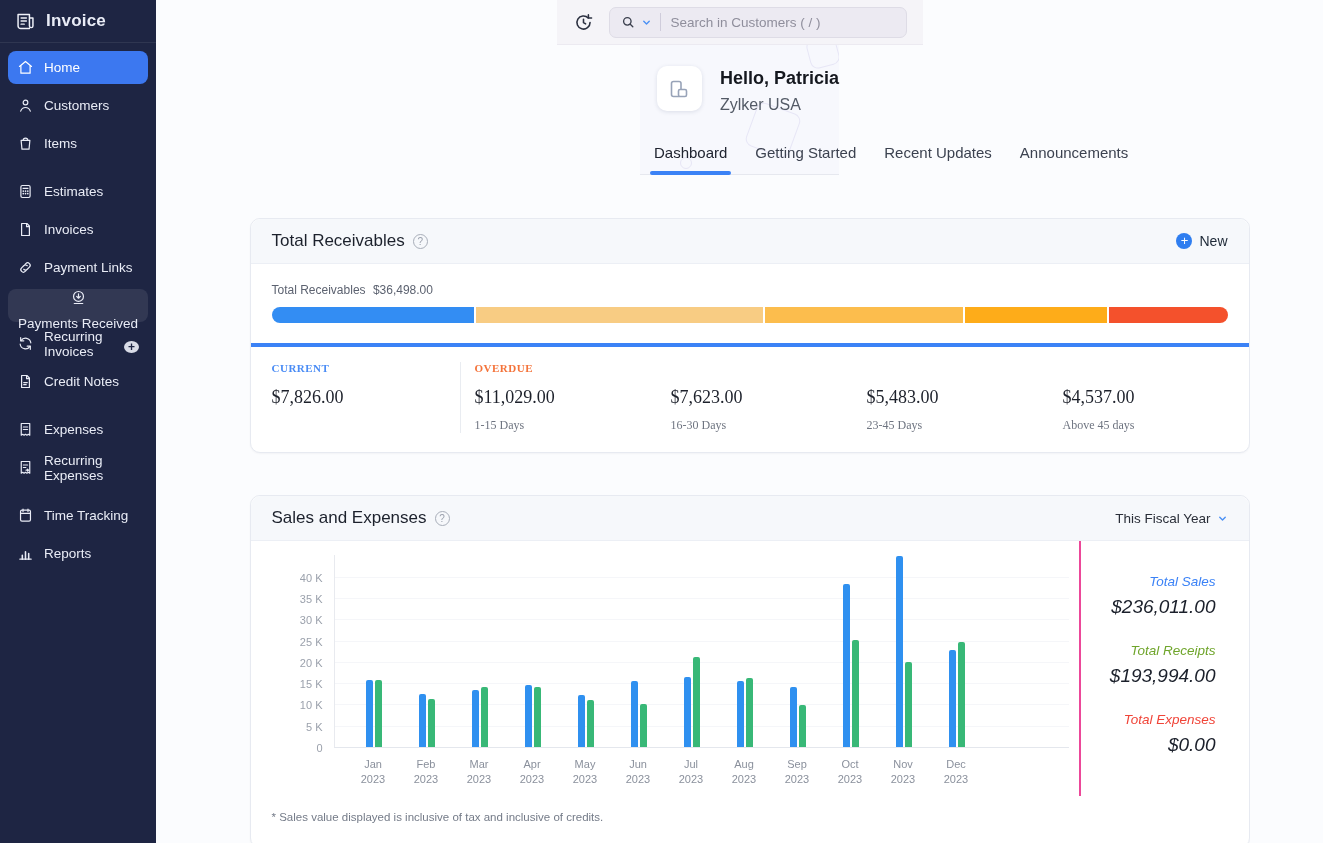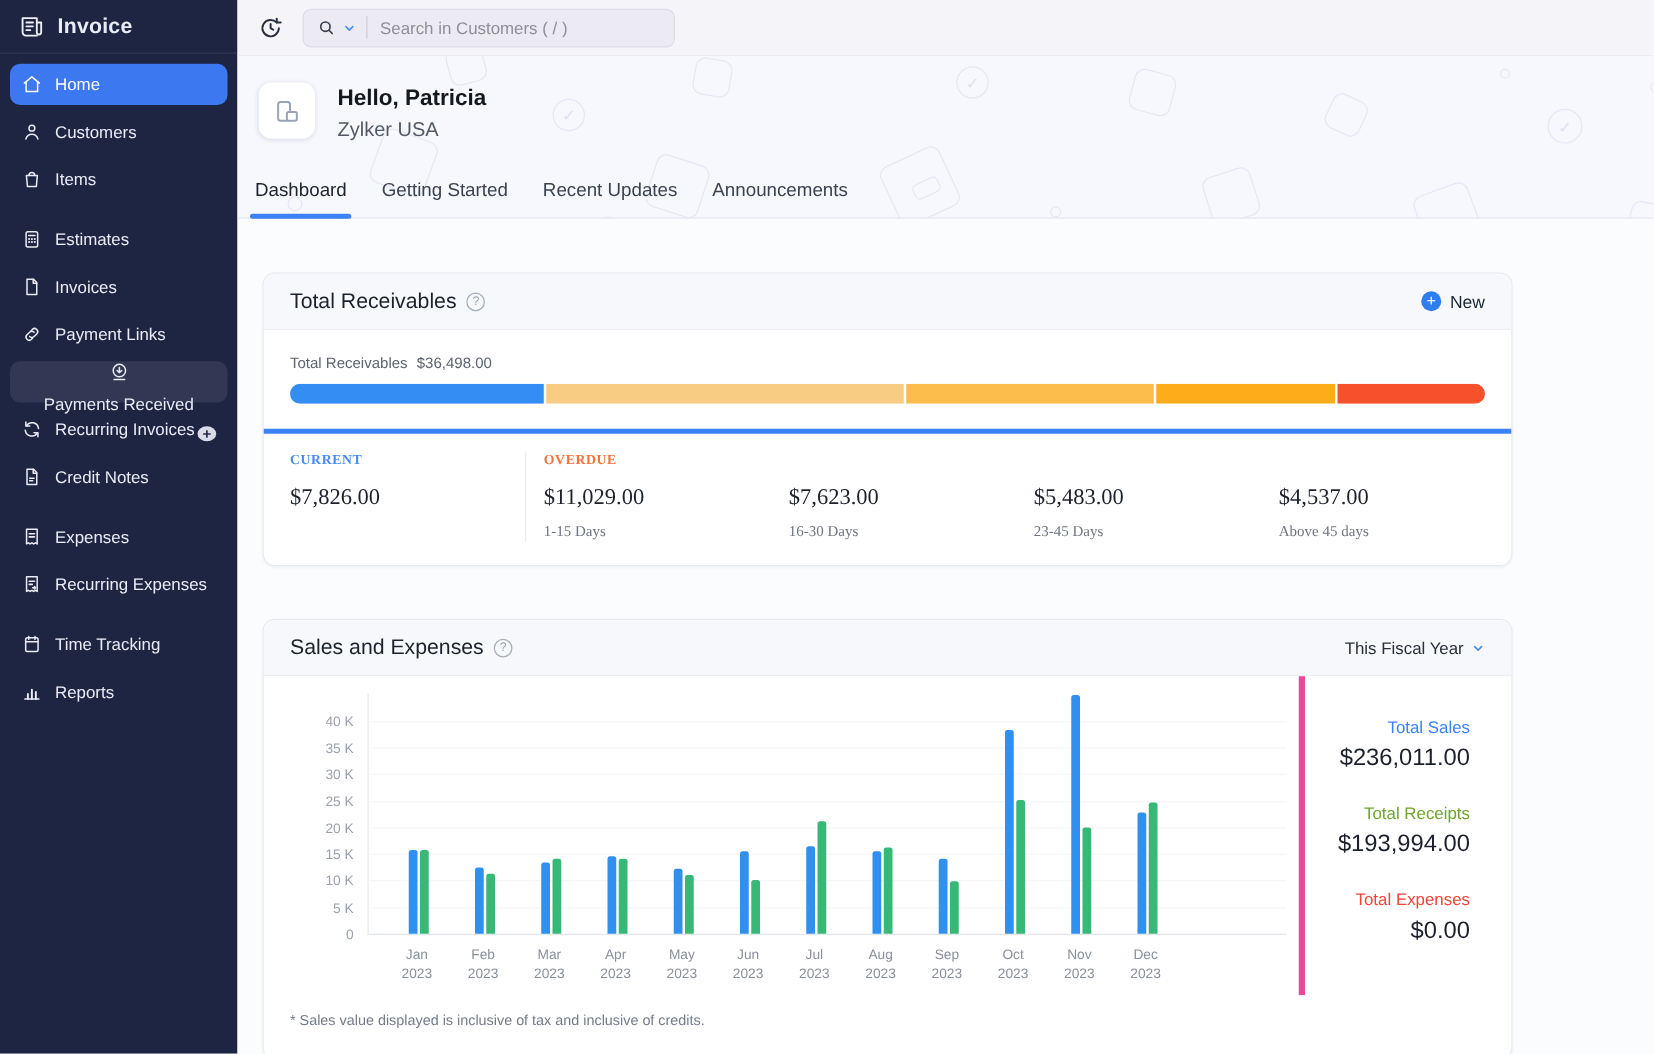--- a/index.html
+++ b/index.html
@@ -1,38 +1,38 @@
 <!DOCTYPE html>
 <html><head>
 <meta charset="utf-8">
 <style>
   * { margin:0; padding:0; box-sizing:border-box; }
   html,body { width:1323px; height:843px; overflow:hidden;
     font-family:"Liberation Sans", sans-serif; background:#fbfcfe; color:#23262e; }
   .app { display:flex; width:1323px; height:843px; }
 
   
-  .sidebar { width:190px; flex-shrink:0; background:#1e2543; color:#e9ecf6; display:flex; flex-direction:column; }
+  .sidebar { width:156px; flex-shrink:0; background:#1e2543; color:#e9ecf6; display:flex; flex-direction:column; }
   .logo-row { height:43px; flex-shrink:0; display:flex; align-items:center; gap:10px; padding:0 15px;
     border-bottom:1px solid rgba(255,255,255,.08); }
   .logo-row svg { width:21px; height:21px; }
   .logo-title { font-size:17px; font-weight:bold; letter-spacing:.2px; }
   .nav { padding:8px 8px 0; }
   .nav-group + .nav-group { margin-top:15px; }
   .nav-item { display:flex; align-items:center; gap:10px; height:33px; padding:0 9px; margin-bottom:5px;
     border-radius:8px; font-size:13.5px; cursor:pointer; color:#e9ecf6; }
   .nav-item.active { background:#3c78f0; color:#fff; }
   .nav-item.highlight { background:rgba(255,255,255,.09);flex-direction:column; }
   .nav-icon { display:flex; }
   .nav-icon svg { width:17px; height:17px; }
   .nav-plus { margin-left:auto; width:15px; height:15px; border-radius:50%; background:#d9dce7; color:#1e2543;
     font-size:12px; font-weight:bold; display:flex; align-items:center; justify-content:center; line-height:1; }
 
   
-  .main { flex:1; display:flex; flex-direction:column; min-width:0; }
+  .main { flex:1; display:flex; flex-direction:column; min-width:0;align-items:center; }
 
   .topbar { height:45px; flex-shrink:0; background:#f5f4f8; border-bottom:1px solid #eceaf1;
     display:flex; align-items:center; gap:15px; padding:0 16px; }
   .history-btn { display:flex; color:#2b3040; cursor:pointer; }
   .history-btn svg { width:21px; height:21px; }
   .search-box { width:298px; height:31px; background:#eceaf2; border:1px solid #dedce6; border-radius:7px;
     display:flex; align-items:center; padding:0 10px; gap:5px; cursor:text; }
   .search-box svg { flex-shrink:0; }
   .search-divider { width:1px; height:18px; background:#cfccdb; margin:0 5px 0 3px; }
   .search-input { border:none; outline:none; background:transparent; flex:1; font-size:13.5px;
@@ -97,21 +97,21 @@
   .chart-row { display:flex; }
   .y-axis { width:62px; position:relative; height:193px; flex-shrink:0; }
   .y-tick { position:absolute; right:11px; transform:translateY(-50%); font-size:11px; color:#9ba1ac; white-space:nowrap; }
   .plot { position:relative; height:193px; flex:1; border-left:1px solid #e8eaef; border-bottom:1px solid #e4e7ed; }
   .gridline { position:absolute; left:0; right:0; height:1px; background:#f5f6f9; }
   .bars-row { position:absolute; left:0; right:0; top:0; bottom:0; display:flex; align-items:flex-end; padding-left:13px; }
   .bar-group { width:53px; height:100%; display:flex; justify-content:center; align-items:flex-end; gap:2px; }
   .bar { width:7px; border-radius:2px 2px 0 0; }
   .months-row { display:flex; padding-left:75px; margin-top:9px; padding-bottom:6px; }
   .month-lab { width:53px; text-align:center; font-size:11px; color:#8a909c; line-height:1.4; }
-  .totals-panel { width:170px; flex-shrink:0; border-left:5px solid #ec4899; padding:33px 33px 0 0; text-align:right; }
+  .totals-panel { width:170px; flex-shrink:0; border-left:2px solid #ec4899; padding:33px 33px 0 0; text-align:right;font-style:italic; }
   .total-block + .total-block { margin-top:25px; }
   .total-label { font-size:13.5px; }
   .total-value { font-size:19px; color:#1b202b; margin-top:7px; }
   .card-foot { padding:15px 21px 24px; font-size:11.5px; color:#747b88; }
 </style>
 </head>
 <body>
 
 <div class="app">
 

